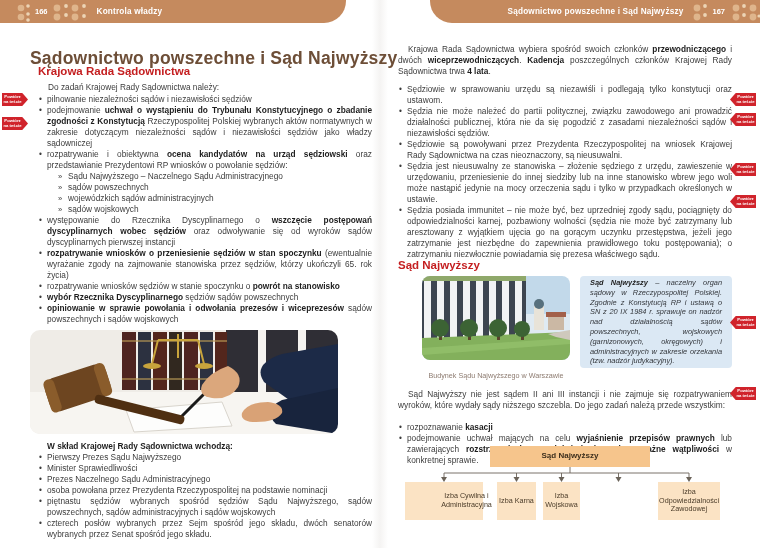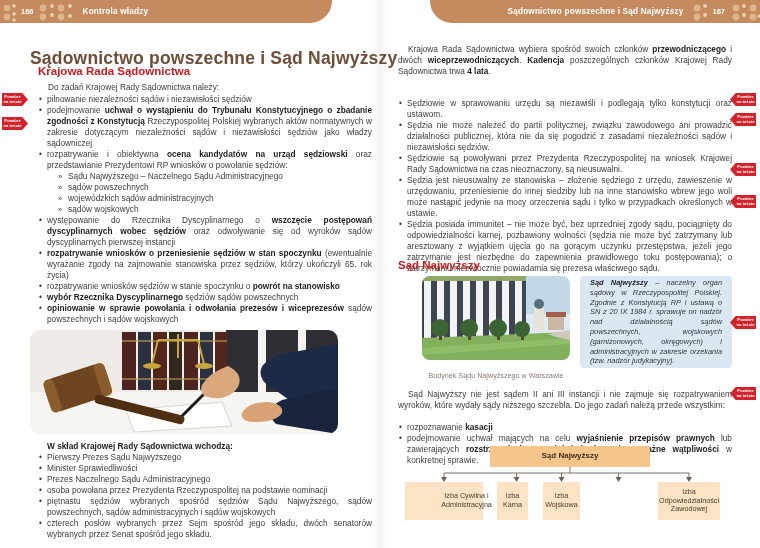--- a/index.html
+++ b/index.html
@@ -4,21 +4,21 @@
 <style>
   html,body{margin:0;padding:0;}
   body{
     width:760px;height:548px;position:relative;background:#ffffff;
     font-family:"Liberation Sans",sans-serif;overflow:hidden;color:#3c3c3c;
   }
   .seam{position:absolute;left:372px;top:0;width:16px;height:548px;pointer-events:none;
     background:linear-gradient(90deg,rgba(0,0,0,0) 0%,rgba(110,95,80,.07) 50%,rgba(0,0,0,0) 100%);}
   
   .bar{position:absolute;top:0;height:23px;background:#c58a5e;color:#fff;display:flex;align-items:center;}
-  .bar-left{left:0;width:330px;border-radius:0 0 22px 0;padding-left:2px;}
+  .bar-left{left:0;width:330px;border-radius:0 0 22px 0;padding-left:16px;}
   .bar-right{left:430px;width:330px;border-radius:0 0 0 22px;justify-content:flex-end;padding-right:2px;}
   .bar .num{font-size:7.5px;font-weight:bold;color:#fff;margin:0 3px;}
   .bar .lbl{font-size:8.2px;font-weight:bold;letter-spacing:.2px;}
   .bar-left .lbl{margin-left:10px;}
   .bar-right .lbl{margin-right:8px;}
   .dots svg{display:block;}
   
   .page-title{position:absolute;left:30px;top:36px;font-size:17.5px;font-weight:bold;color:#6d4e37;white-space:nowrap;letter-spacing:.2px;}
   
   .col{position:absolute;width:334px;font-size:8.3px;line-height:11px;text-align:justify;}
@@ -46,21 +46,21 @@
   .bphoto svg{display:block;width:100%;height:100%;}
   .bcaption{font-size:7.2px;line-height:8px;color:#8d7b70;text-align:center;margin-top:12px;width:148px;}
   .infobox{width:132px;background:#dbe8f4;border-radius:4px;padding:2px 10px;font-size:7.4px;line-height:9.8px;color:#33363b;text-align:justify;font-style:italic;}
   .sn-body{margin-top:9px;}
   .sn-body .lead{margin-bottom:11px;}
   
   .diagram{position:absolute;left:398px;top:446px;width:334px;height:80px;font-size:7.2px;line-height:8.6px;color:#4a3b28;text-align:center;}
   .dg-root{position:absolute;left:92px;top:0;width:160px;height:21px;background:#f6c58c;font-weight:bold;font-size:8px;display:flex;align-items:center;justify-content:center;color:#3d2f1d;}
   .dg-child{position:absolute;top:36px;height:38px;background:#fbe3c4;display:flex;align-items:center;justify-content:center;padding:2px;box-sizing:border-box;}
   .dg-c1{left:7px;width:78px;padding-left:47px;}
-  .dg-c2{left:99px;width:31px;}
+  .dg-c2{left:99px;width:39px;}
   .dg-c3{left:145px;width:37px;}
   .dg-c4{left:193px;width:55px;}
   .dg-c5{left:260px;width:62px;}
   .dg-lines{position:absolute;left:0;top:0;width:334px;height:80px;pointer-events:none;}
   
   .badge{position:absolute;width:26px;height:13px;background:#d0232b;color:#fff;
     font-size:4.2px;line-height:4.8px;font-weight:bold;display:flex;flex-direction:column;
     align-items:center;justify-content:center;text-align:center;}
   .badge.pr{clip-path:polygon(0 0,78% 0,100% 50%,78% 100%,0 100%);padding-right:5px;box-sizing:border-box;}
   .badge.pl{clip-path:polygon(22% 0,100% 0,100% 100%,22% 100%,0 50%);padding-left:5px;box-sizing:border-box;}
@@ -209,21 +209,21 @@
     <li>Pierwszy Prezes Sądu Najwyższego</li>
     <li>Minister Sprawiedliwości</li>
     <li>Prezes Naczelnego Sądu Administracyjnego</li>
     <li>osoba powołana przez Prezydenta Rzeczypospolitej na podstawie nominacji</li>
     <li>piętnastu sędziów wybranych spośród sędziów Sądu Najwyższego, sądów powszechnych, sądów administracyjnych i sądów wojskowych</li>
     <li>czterech posłów wybranych przez Sejm spośród jego składu, dwóch senatorów wybranych przez Senat spośród jego składu.</li>
   </ul>
 </div>
 
 <div class="col col-right">
-  <p class="lead" style="margin-bottom:21px;"><span>Krajowa Rada Sądownictwa wybiera spośród swoich członków </span><span class="b">przewodniczącego</span><span> i dwóch </span><span class="b">wiceprzewodniczących</span><span>. </span><span class="b">Kadencja</span><span> poszczególnych członków Krajowej Rady Sądownictwa trwa </span><span class="b">4 lata</span><span>.</span></p>
+  <p class="lead" style="margin-bottom:7px;"><span>Krajowa Rada Sądownictwa wybiera spośród swoich członków </span><span class="b">przewodniczącego</span><span> i dwóch </span><span class="b">wiceprzewodniczących</span><span>. </span><span class="b">Kadencja</span><span> poszczególnych członków Krajowej Rady Sądownictwa trwa </span><span class="b">4 lata</span><span>.</span></p>
   <ul class="main">
     <li>Sędziowie w sprawowaniu urzędu są niezawiśli i podlegają tylko konstytucji oraz ustawom.</li>
     <li>Sędzia nie może należeć do partii politycznej, związku zawodowego ani prowadzić działalności publicznej, która nie da się pogodzić z zasadami niezależności sądów i niezawisłości sędziów.</li>
     <li>Sędziowie są powoływani przez Prezydenta Rzeczypospolitej na wniosek Krajowej Rady Sądownictwa na czas nieoznaczony, są nieusuwalni.</li>
     <li>Sędzia jest nieusuwalny ze stanowiska – złożenie sędziego z urzędu, zawieszenie w urzędowaniu, przeniesienie do innej siedziby lub na inne stanowisko wbrew jego woli może nastąpić jedynie na mocy orzeczenia sądu i tylko w przypadkach określonych w ustawie.</li>
     <li>Sędzia posiada immunitet – nie może być, bez uprzedniej zgody sądu, pociągnięty do odpowiedzialności karnej, pozbawiony wolności (sędzia nie może być zatrzymany lub aresztowany z wyjątkiem ujęcia go na gorącym uczynku przestępstwa, jeżeli jego zatrzymanie jest niezbędne do zapewnienia prawidłowego toku postępowania); o zatrzymaniu niezwłocznie powiadamia się prezesa właściwego sądu.</li>
   </ul>
 </div>
 
 <div class="sn">

